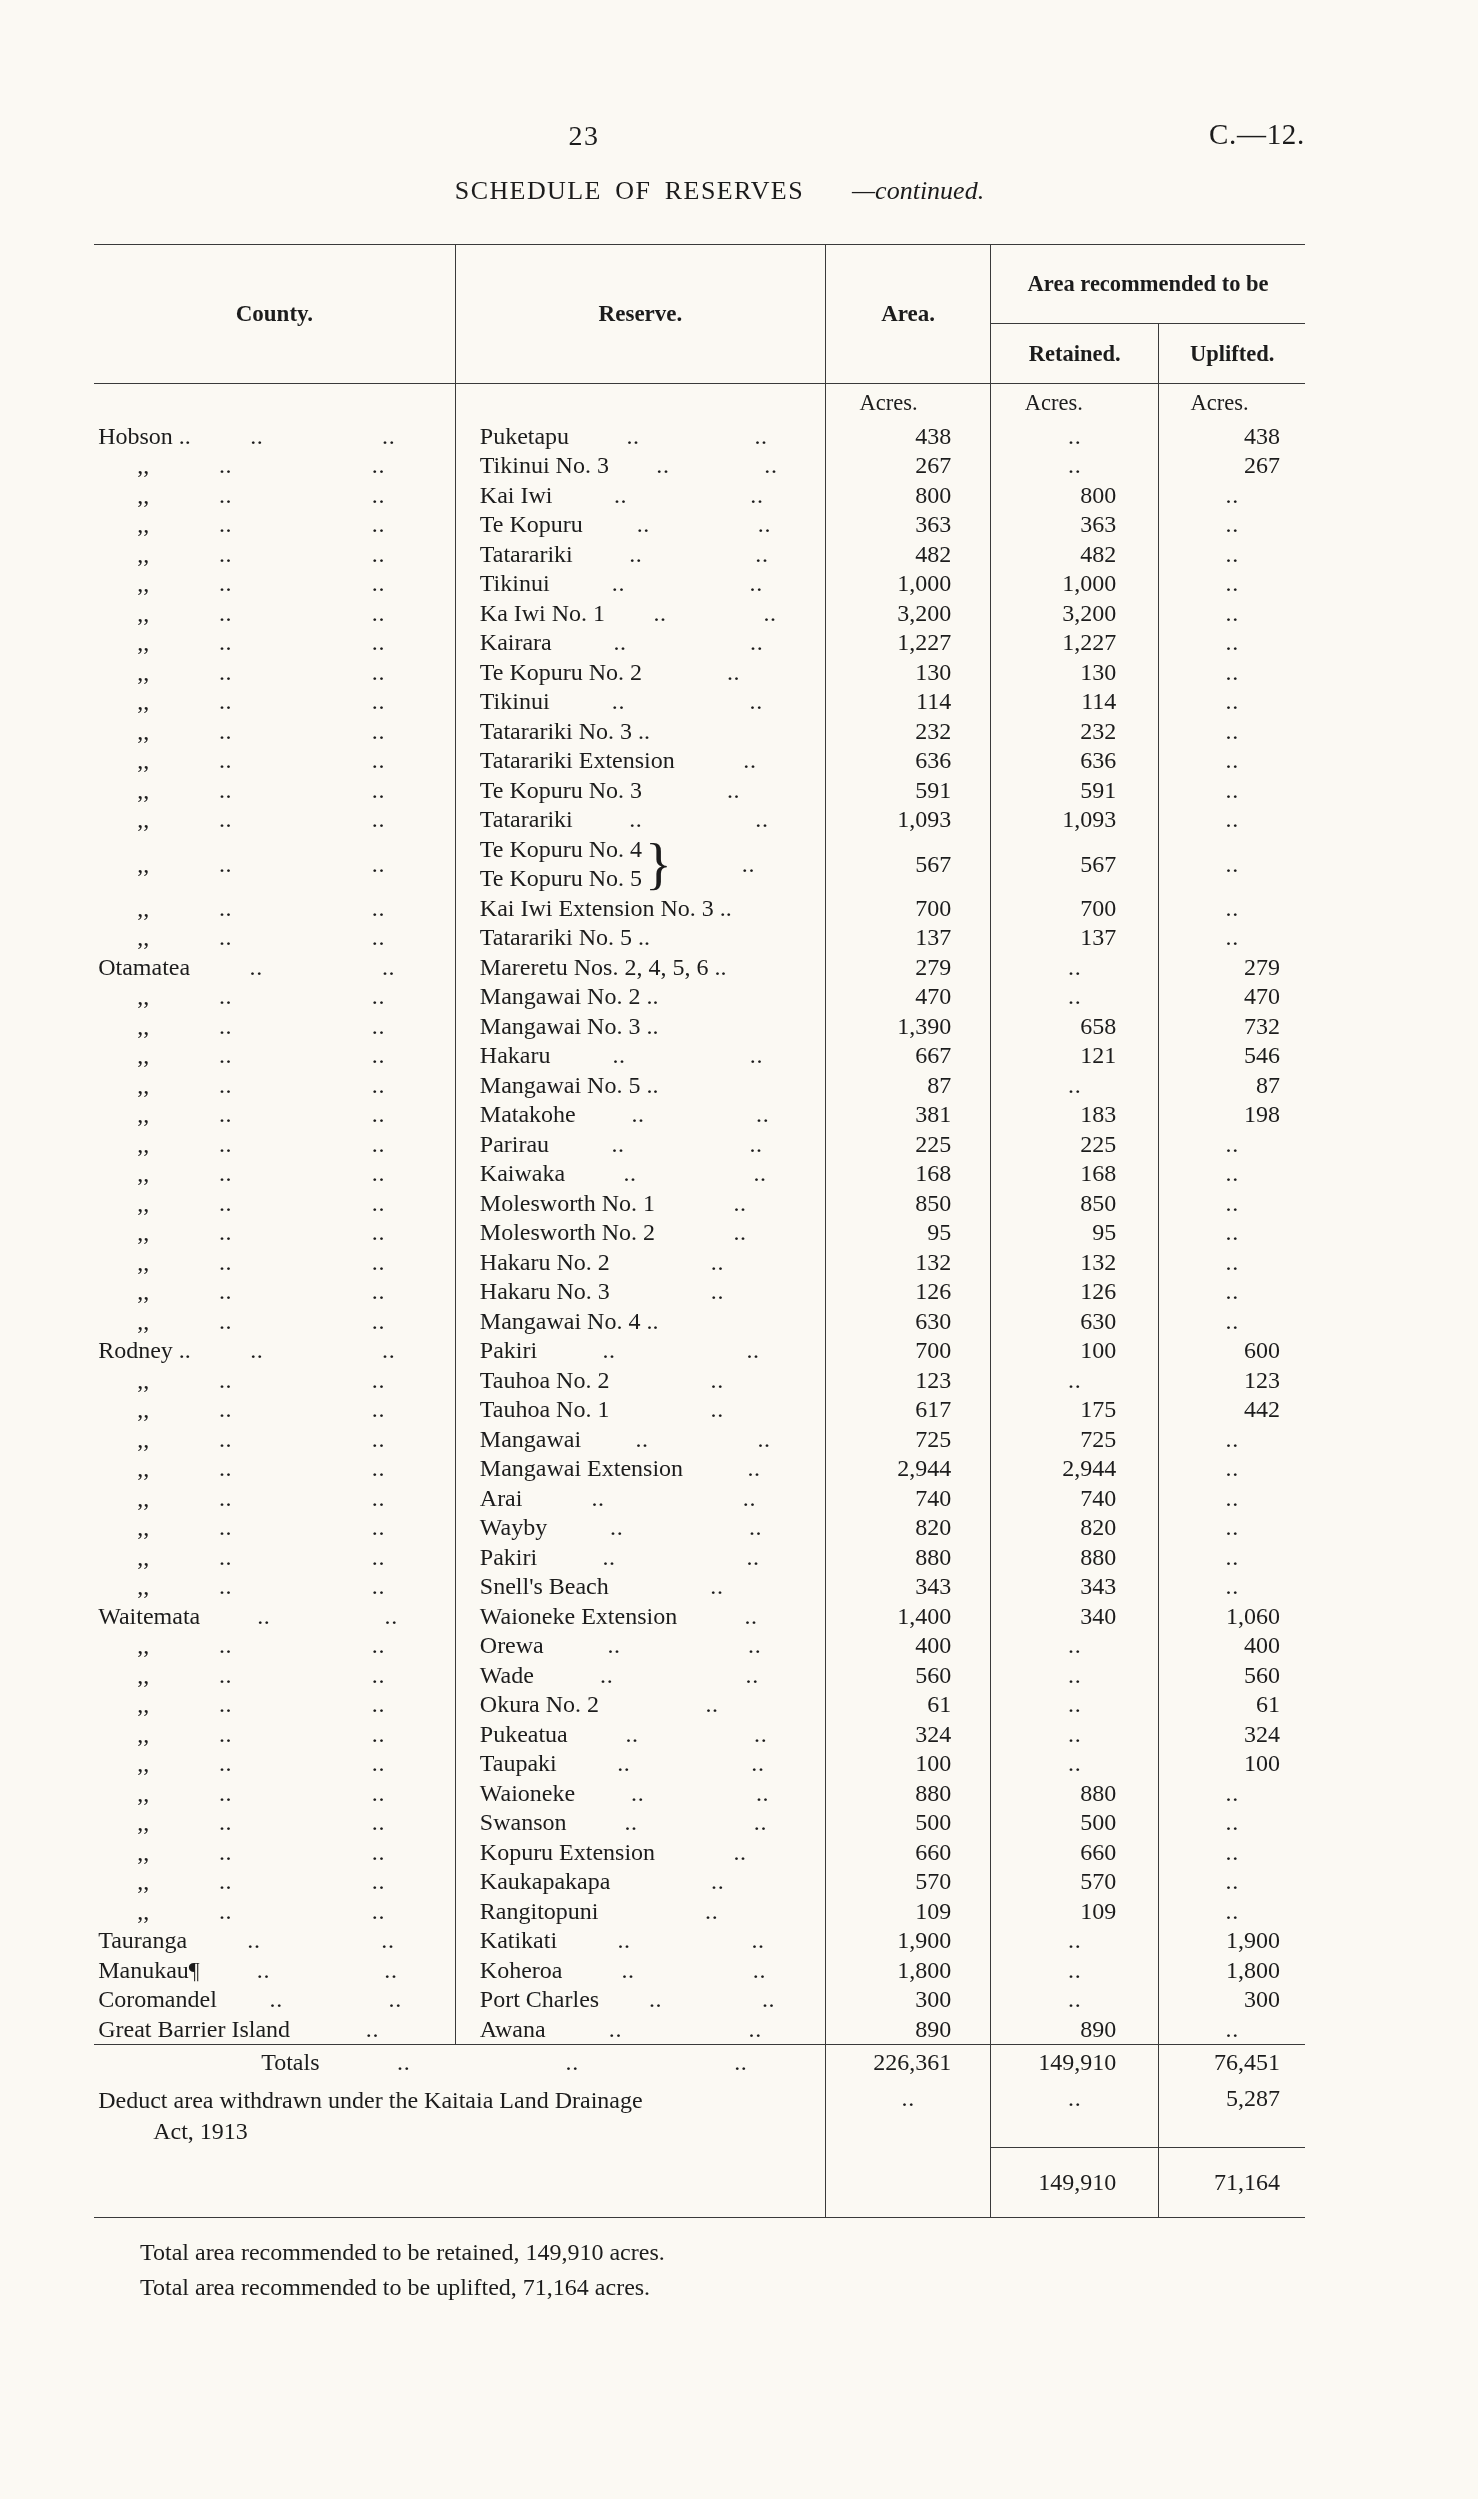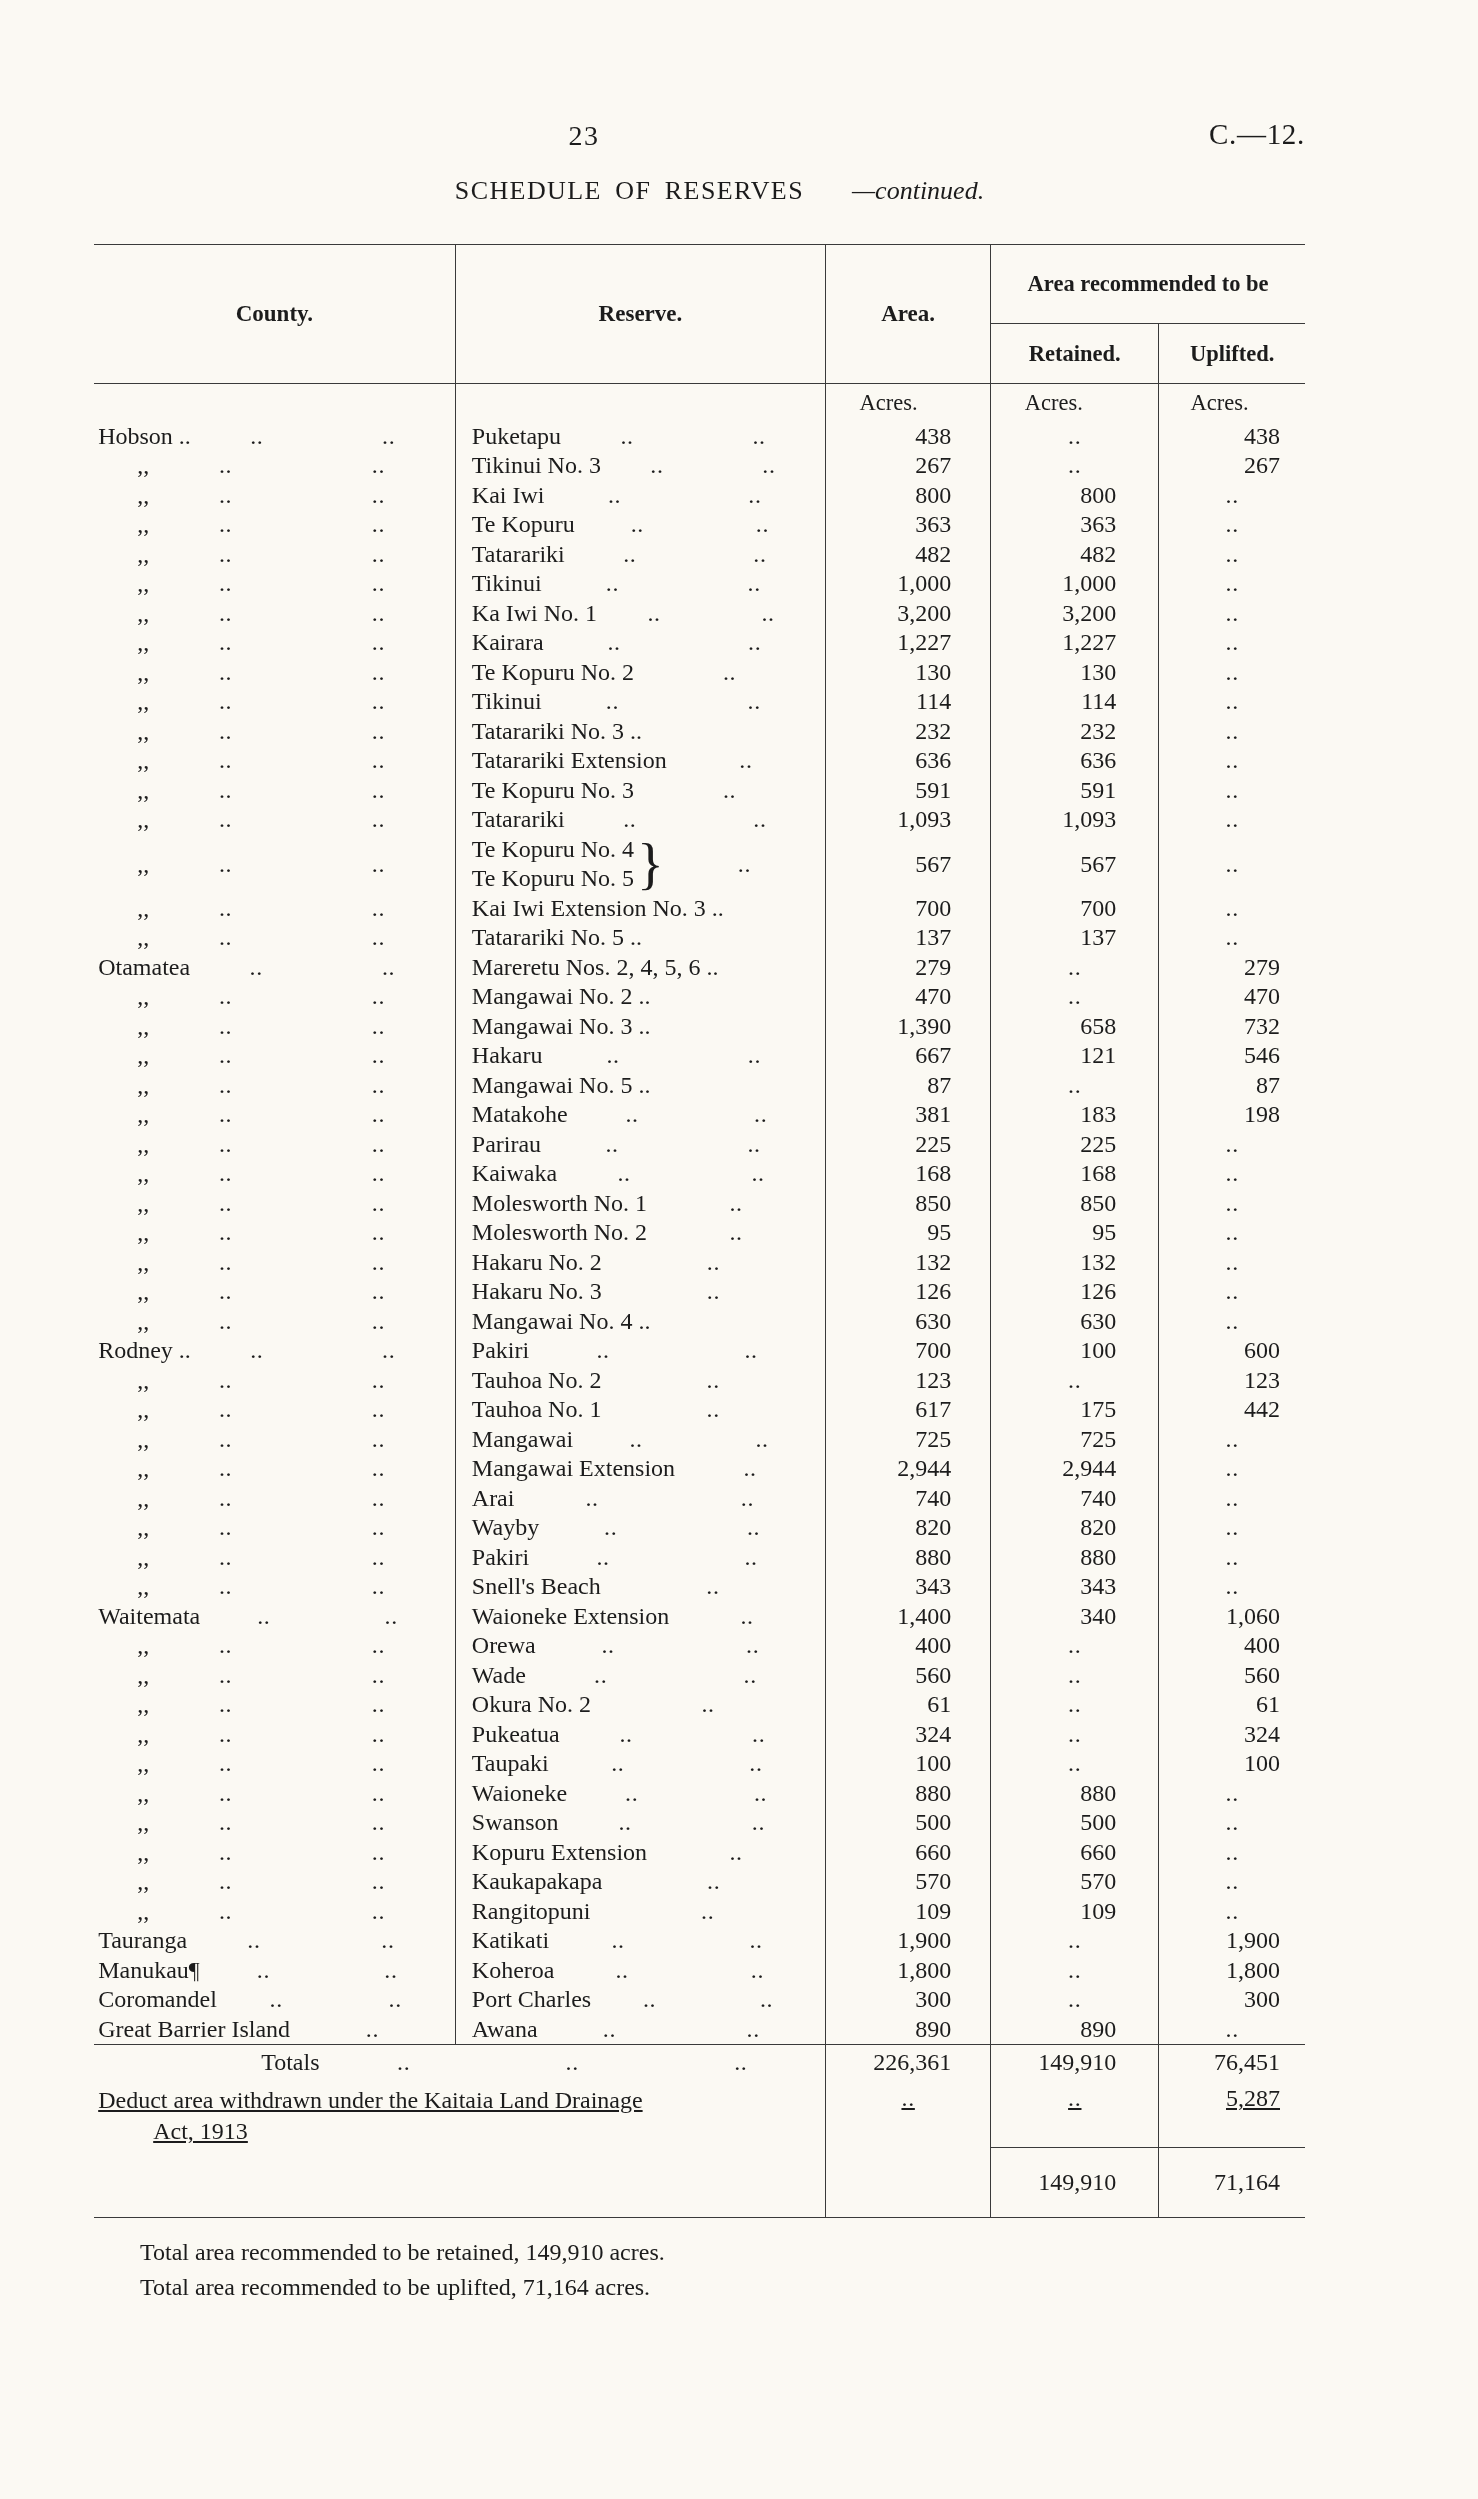--- a/index.html
+++ b/index.html
@@ -36,21 +36,21 @@
   th.h-ret{border-right:1.4px solid var(--rule);border-bottom:1.4px solid var(--rule);font-size:22.5px;}
   th.h-up{border-bottom:1.4px solid var(--rule);font-size:22.5px;}
   .hrow1{height:79px;}
   .hrow2{height:60px;}
 
   .schedule td{vertical-align:middle;font-size:24px;}
   .schedule td.county,.schedule td.reserve,.schedule td.area,
   .schedule td.retained,.schedule td.t-merged{border-right:1.4px solid var(--rule);}
 
   td.county{padding-left:4.2px;}
-  td.reserve{padding-left:16px;}
+  td.reserve{padding-left:24px;}
   .leader{display:flex;align-items:baseline;}
   .lname{white-space:nowrap;}
   .dg{flex:1 1 0;text-align:center;min-width:0;letter-spacing:0.7px;}
   .ditto{padding-left:39px;}
 
   .val{text-align:right;}
   .val.area{padding-right:39px;}
   .val.retained{padding-right:42px;}
   .val.uplifted{padding-right:25px;}
   .val.dotval{text-align:center;padding-right:0;letter-spacing:0.7px;}
@@ -62,21 +62,21 @@
   .body-row.tall{height:59px;}
   .brace-wrap{display:flex;align-items:center;}
   .brace-names{white-space:nowrap;}
   .brace-names div{line-height:29.5px;}
   .brace{font-size:56px;line-height:56px;margin-left:2.8px;font-weight:400;}
   .brace-wrap .dg{letter-spacing:0.7px;}
 
   .totals-row td{border-top:1.4px solid var(--rule);height:37px;}
   .t-merged{padding-left:4.2px;}
   .t-pad{padding-left:163px;}
-  .deduct-row td{vertical-align:top;height:65px;padding-top:4.2px;text-decoration:underline;}
+  .deduct-row td{vertical-align:top;height:65px;padding-top:4.2px;}
   .deduct-row .t-merged div{line-height:31px;white-space:nowrap;}
   .deduct-row .indent{padding-left:55px;}
   .final-row td{height:70px;border-bottom:1.4px solid var(--rule);vertical-align:middle;}
   .final-row td.ruled{border-top:1.4px solid var(--rule);}
 
   .footer{position:absolute;top:2235px;left:140px;font-size:24px;line-height:35px;}
 </style>
 </head>
 <body>
 

